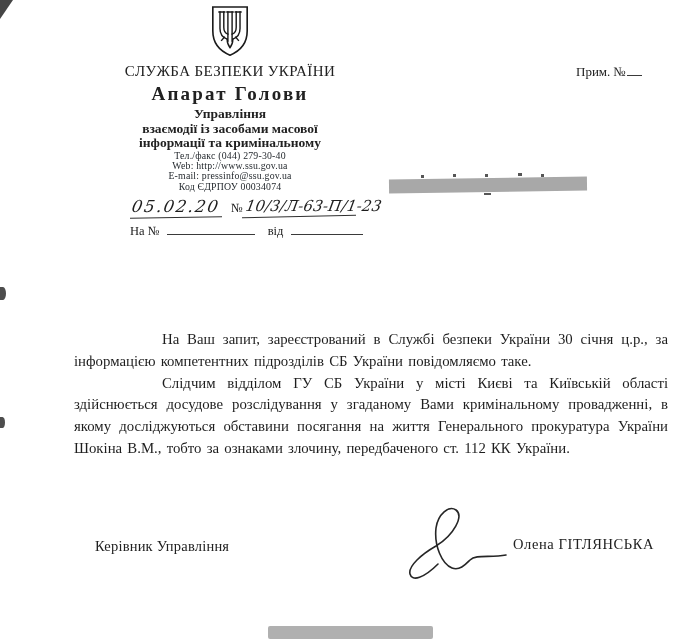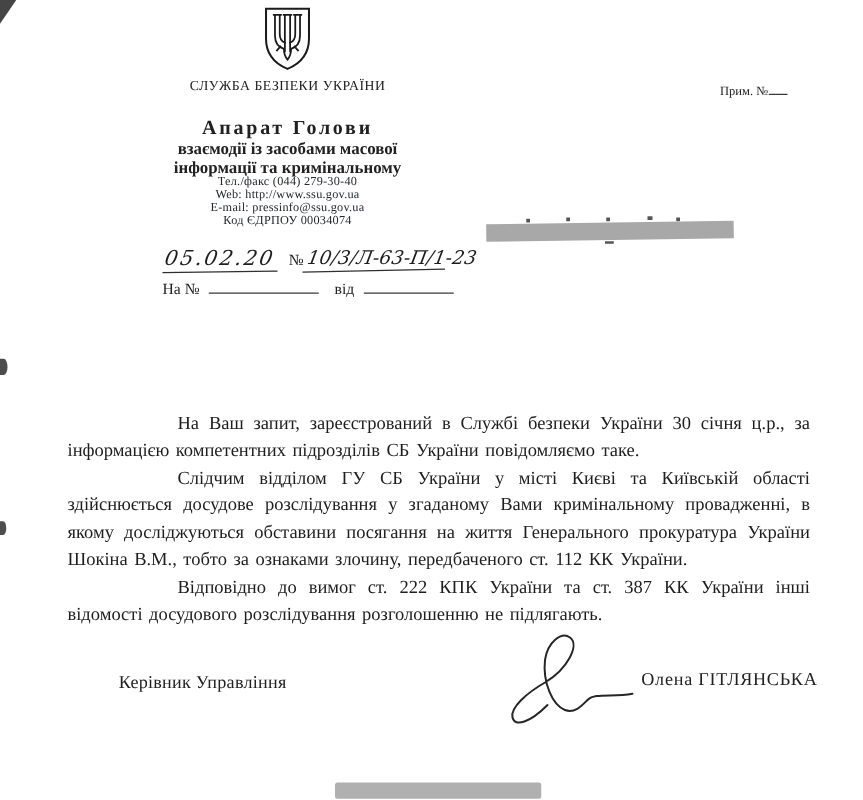--- a/index.html
+++ b/index.html
@@ -9,22 +9,22 @@
     font-family: "Liberation Serif", "DejaVu Serif", serif;
     color: #212121;
     position: relative;
     overflow: hidden;
   }
   .page { position: absolute; inset: 0; background: #ffffff; }
 
   
   .letterhead { position: absolute; left: 90px; top: 5px; width: 280px; text-align: center; }
   .emblem { display: block; margin: 0 auto; }
-  .org-name { font-size: 11px; letter-spacing: 0.4px; margin-top: 6px; white-space: nowrap; }
-  .office { font-size: 16px; font-weight: bold; letter-spacing: 2.2px; margin-top: 19px; }
+  .org-name { font-size: 15px; letter-spacing: 0.4px; margin-top: 6px; white-space: nowrap; }
+  .office { font-size: 19px; font-weight: bold; letter-spacing: 2.2px; margin-top: 3px; }
   .dept { font-size: 13.5px; font-weight: bold; line-height: 14.5px; }
   .dept-first { margin-top: 2px; }
   .contact { font-size: 9.8px; line-height: 10.4px; letter-spacing: 0.2px; color: #24292e; }
   .contact-first { margin-top: 5px; }
 
   
   .hand {
     font-family: "DejaVu Serif", serif;
     font-style: italic;
     display: inline-block;
@@ -39,40 +39,40 @@
   .u-date { left: 130px; top: 217px; width: 92px; transform: rotate(-0.8deg); }
   .u-number { left: 242px; top: 216px; width: 114px; transform: rotate(-1.2deg); }
 
   .form-line { position: absolute; left: 130px; top: 222px; font-size: 12.5px; white-space: nowrap; }
   .blank { display: inline-block; border-bottom: 1px solid #3a3a3a; height: 12px; vertical-align: baseline; }
   .blank-1 { width: 88px; margin-left: 7px; }
   .blank-2 { width: 72px; margin-left: 8px; }
   .form-vid { margin-left: 13px; font-family: Liberation Serif, serif; }
 
   
-  .copy-note { position: absolute; left: 576px; top: 62px; font-size: 10px; white-space: nowrap; }
+  .copy-note { position: absolute; left: 576px; top: 62px; font-size: 13px; white-space: nowrap; }
   .blank-copy { width: 15px; margin-left: 1px; height: 13px; }
 
   
   .recipient { position: absolute; left: 400px; top: 98px; font-size: 13.6px; line-height: 18.6px; letter-spacing: 0.2px; }
 
   
   .redaction-1 { position: absolute; left: 389px; top: 170px; width: 198px; height: 26px; }
   .redaction-1 .bar { position: absolute; left: 0; top: 8px; width: 198px; height: 14px; background: #a8a8a8; transform: rotate(-0.8deg); }
   .speck { position: absolute; background: #565656; }
   .sp1 { left: 32px; top: 5px; width: 3px; height: 3px; }
   .sp2 { left: 64px; top: 4px; width: 3px; height: 3px; }
   .sp3 { left: 96px; top: 4px; width: 3px; height: 3px; }
   .sp4 { left: 129px; top: 3px; width: 4px; height: 3px; }
   .sp5 { left: 152px; top: 4px; width: 3px; height: 3px; }
   .sp6 { left: 95px; top: 23px; width: 7px; height: 2px; }
 
   
   .body-text {
-    position: absolute; left: 54px; top: 329px; width: 594px;
+    position: absolute; left: 74px; top: 329px; width: 594px;
     font-size: 14.8px; line-height: 21.8px; text-align: justify;
     word-spacing: 1.5px; color: #1e1e1e;
   }
   .body-text p { margin: 0; text-indent: 88px; }
 
   
   .sig-position { position: absolute; left: 95px; top: 538px; font-size: 14.5px; letter-spacing: 0.2px; }
   .sig-svg { position: absolute; left: 386px; top: 502px; }
   .sig-name { position: absolute; left: 513px; top: 536px; font-size: 14.5px; letter-spacing: 0.6px; white-space: nowrap; }
 
@@ -104,20 +104,21 @@
         <path d="M24.2,7 V37.5"></path>
         <path d="M28.5,7 V23 C28.5,27 26.5,29.5 24.2,30.3"></path>
         <path d="M32.5,7 V24.5 C32.5,30.5 29.5,34 25,35.5"></path>
         <path d="M10.5,7 H16.5 M18.8,7 H25.2 M27.5,7 H33.5"></path>
         <path d="M19,35.5 C19,38.5 20,42 22,44.5 C24,42 25,38.5 25,35.5"></path>
         <path d="M16,33.5 L13.2,36.8 M28,33.5 L30.8,36.8"></path>
       </g>
     </svg>
     <div class="org-name">СЛУЖБА БЕЗПЕКИ УКРАЇНИ</div>
     <div class="office">Апарат Голови</div>
+    <div class="dept dept-first">Управління</div>
     <div class="dept">взаємодії із засобами масової</div>
     <div class="dept">інформації та кримінальному</div>
     <div class="contact">Тел./факс (044) 279-30-40</div>
     <div class="contact">Web: http://www.ssu.gov.ua</div>
     <div class="contact">E-mail: pressinfo@ssu.gov.ua</div>
     <div class="contact">Код ЄДРПОУ 00034074</div>
   </div>
 
   <div class="hand hand-date">05.02.20</div>
   <div class="num-sign">№</div>
@@ -140,21 +141,20 @@
     <div class="speck sp3"></div>
     <div class="speck sp4"></div>
     <div class="speck sp5"></div>
     <div class="bar"></div>
     <div class="speck sp6"></div>
   </div>
 
   <div class="body-text">
     <p>На Ваш запит, зареєстрований в Службі безпеки України 30 січня ц.р., за інформацією компетентних підрозділів СБ України повідомляємо таке.</p>
     <p>Слідчим відділом ГУ СБ України у місті Києві та Київській області здійснюється досудове розслідування у згаданому Вами кримінальному провадженні, в якому досліджуються обставини посягання на життя Генерального прокуратура України Шокіна В.М., тобто за ознаками злочину, передбаченого ст. 112 КК України.</p>
-    <p>Відповідно до вимог ст. 222 КПК України та ст. 387 КК України інші відомості досудового розслідування розголошенню не підлягають.</p>
   </div>
 
   <div class="sig-position">Керівник Управління</div>
   <svg class="sig-svg" viewBox="0 0 135 85" width="135" height="85" aria-hidden="true">
     <path d="M52,62 C38,76 26,80 24,72 C22,64 36,52 50,44 C68,33 78,14 70,8 C63,3 52,12 50,26 C48,44 56,62 66,66 C74,69 80,62 84,58 C90,52 104,56 120,53" fill="none" stroke="#262626" stroke-width="1.6" stroke-linecap="round"></path>
   </svg>
   <div class="sig-name">Олена ГІТЛЯНСЬКА</div>
 
   <div class="redaction-2"></div>
 

